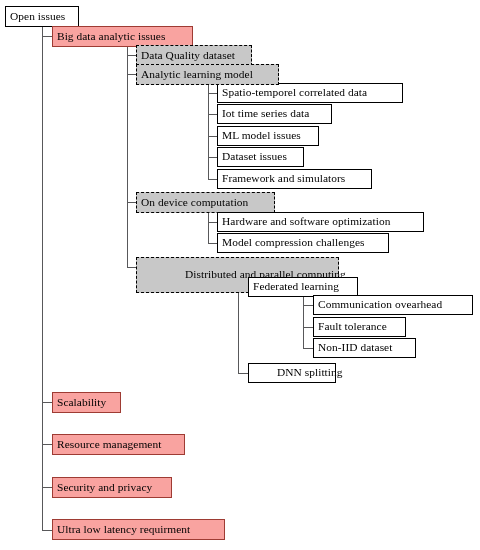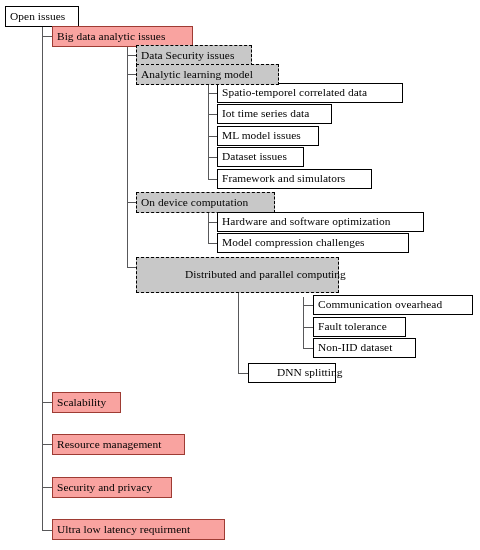--- a/index.html
+++ b/index.html
@@ -99,42 +99,43 @@
 
   <div class="vline" style="left:303px; top:297px; height:51px;"></div>
   <div class="hline" style="left:303px; top:305px; width:10px;"></div>
   <div class="hline" style="left:303px; top:327px; width:10px;"></div>
   <div class="hline" style="left:303px; top:348px; width:10px;"></div>
 
   <div class="node plain" style="left:5px; top:6px; width:74px; height:21px;">Open issues</div>
 
   <div class="node red" style="left:52px; top:26px; width:141px; height:21px;">Big data analytic issues</div>
 
-  <div class="node dashed" style="left:136px; top:45px; width:116px; height:21px;">Data Security issues</div>
+  <div class="node dashed" style="left:136px; top:45px; width:116px; height:21px;">Data Quality dataset</div>
 
   <div class="node plain" style="left:217px; top:83px; width:186px; height:20px;">Spatio-temporel correlated data</div>
 
   <div class="node dashed" style="left:136px; top:64px; width:143px; height:21px;">Analytic learning model</div>
 
   <div class="node plain" style="left:217px; top:104px; width:115px; height:20px;">Iot time series data</div>
 
   <div class="node plain" style="left:217px; top:126px; width:102px; height:20px;text-align:center;">ML model issues</div>
 
   <div class="node plain" style="left:217px; top:147px; width:87px; height:20px;">Dataset issues</div>
 
   <div class="node plain" style="left:217px; top:169px; width:155px; height:20px;">Framework and simulators</div>
 
   <div class="node dashed" style="left:136px; top:192px; width:139px; height:21px;">On device computation</div>
 
   <div class="node plain" style="left:217px; top:212px; width:207px; height:20px;">Hardware and software optimization</div>
 
-  <div class="node plain" style="left:217px; top:233px; width:192px; height:20px;">Model compression challenges</div>
+  <div class="node plain" style="left:217px; top:233px; width:172px; height:20px;">Model compression challenges</div>
 
   <div class="node dashed" style="left:136px; top:257px; width:203px; height:36px;padding-left:48px;">Distributed and parallel computing</div>
 
+  <div class="node plain" style="left:248px; top:277px; width:110px; height:20px;">Federated learning</div>
 
   <div class="node plain" style="left:313px; top:295px; width:160px; height:20px;">Communication ovearhead</div>
 
   <div class="node plain" style="left:313px; top:317px; width:93px; height:20px;">Fault tolerance</div>
 
   <div class="node plain" style="left:313px; top:338px; width:103px; height:20px;">Non-IID dataset</div>
 
   <div class="node plain" style="left:248px; top:363px; width:88px; height:20px;padding-left:28px;">DNN splitting</div>
 
   <div class="node red" style="left:52px; top:392px; width:69px; height:21px;">Scalability</div>

